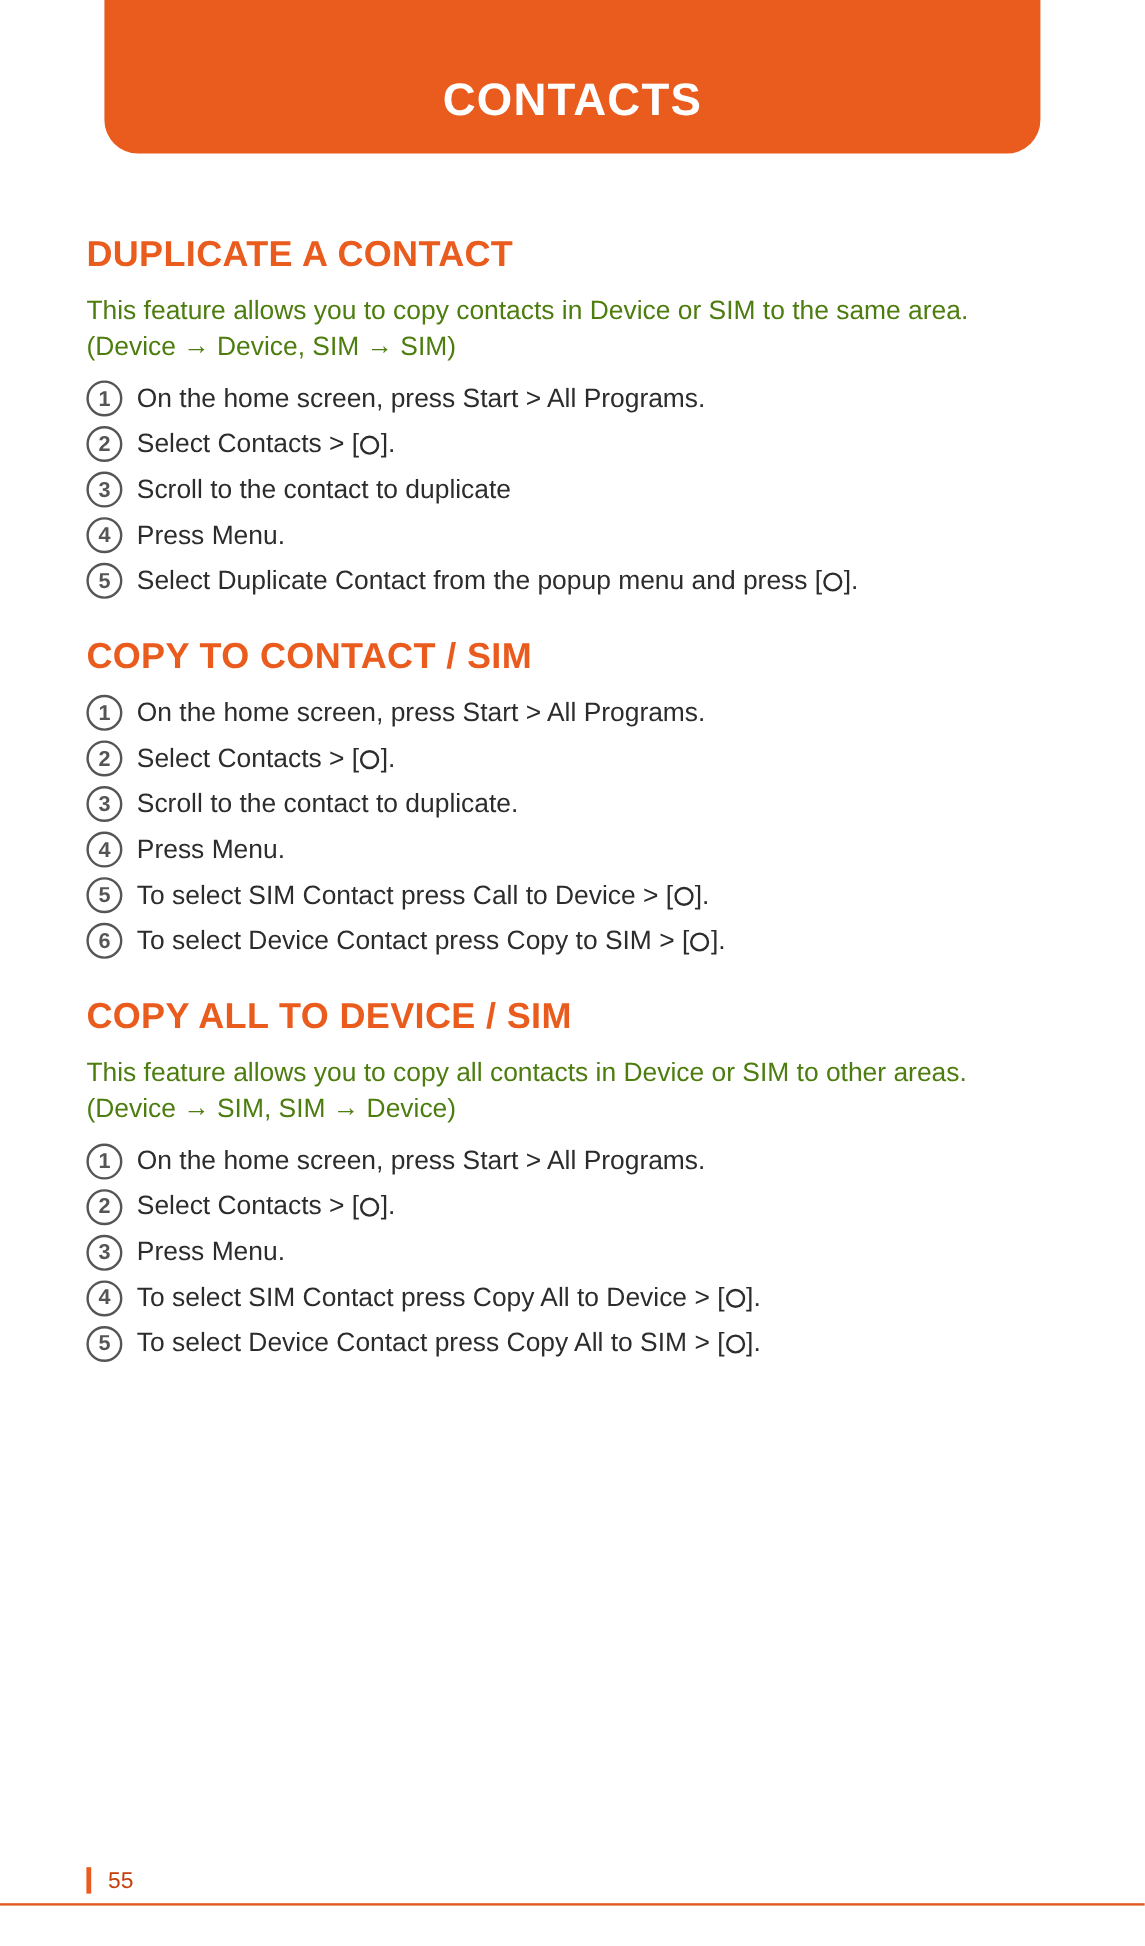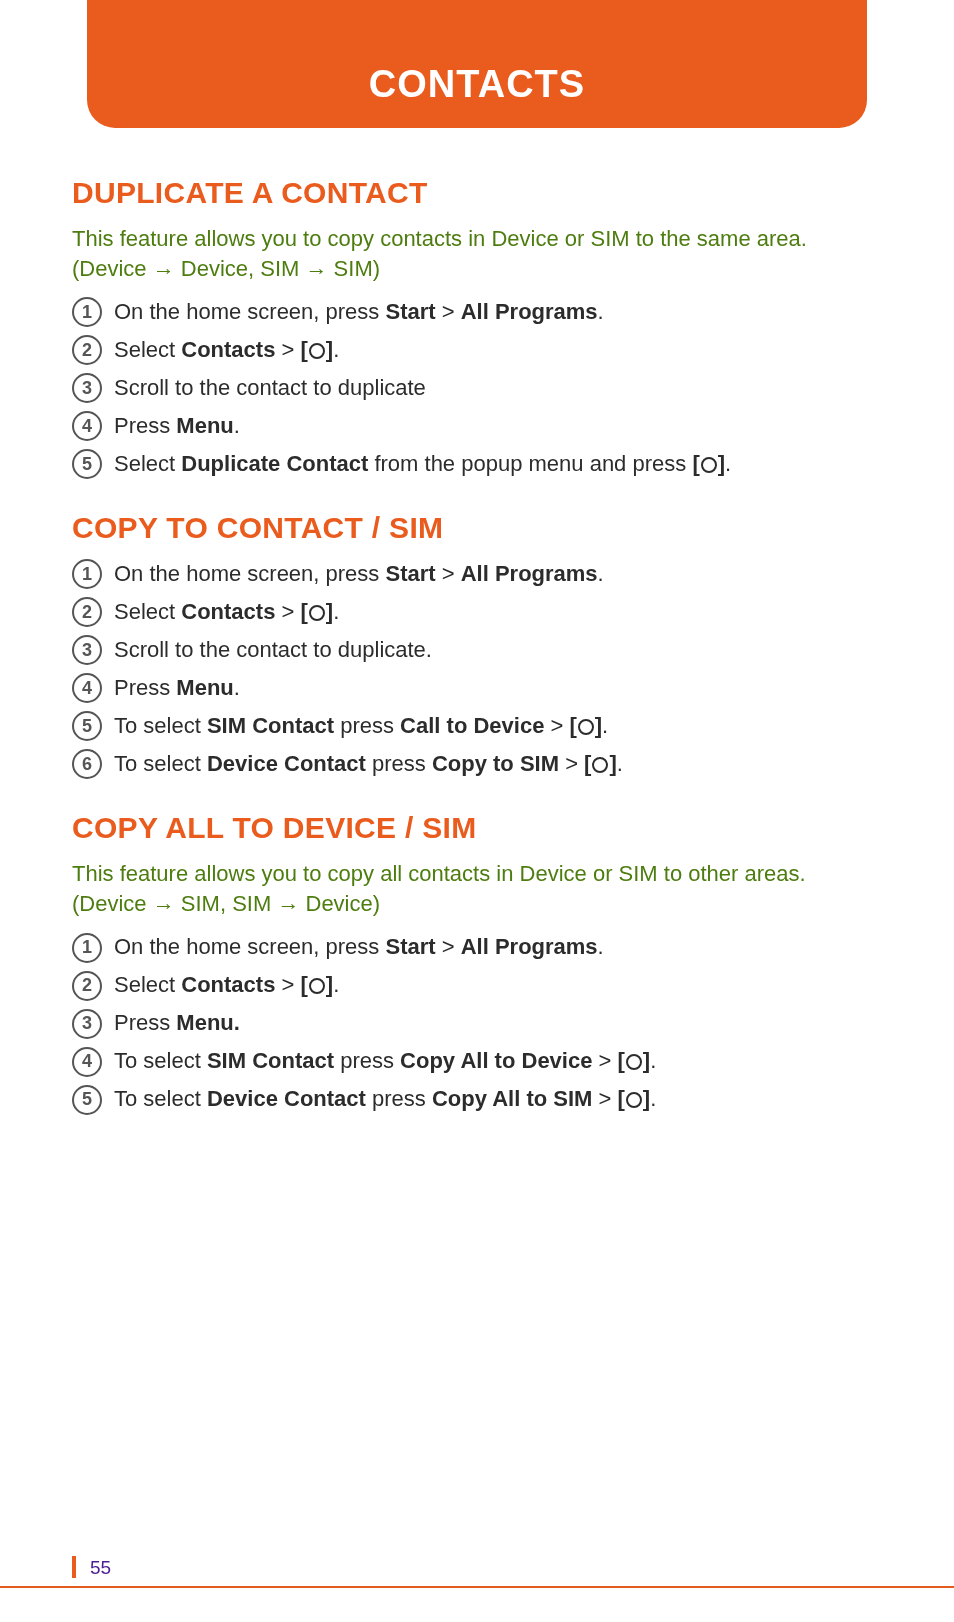--- a/index.html
+++ b/index.html
@@ -17,21 +17,21 @@
     align-items: flex-end;
     justify-content: center;
     padding-bottom: 22px;
   }
   .header-title {
     color: #ffffff;
     font-weight: 700;
     font-size: 38px;
     letter-spacing: 1px;
   }
-  .content { padding-top: 48px; }
+  .content { padding-top: 68px; }
   .section { margin-bottom: 32px; }
   .section-heading {
     color: #ea5b1e;
     font-weight: 700;
     font-size: 30px;
     letter-spacing: 0.3px;
     margin-bottom: 14px;
     font-stretch: condensed;
   }
   .intro {
@@ -64,33 +64,33 @@
   .step-text { flex: 1; }
   .arrow { display: inline-block; transform: translateY(-1px); }
   .circle-key {
     display: inline-block;
     width: 16px; height: 16px;
     border: 2px solid #2c2c2c;
     border-radius: 50%;
     vertical-align: -2px;
     margin: 0 1px;
   }
-  b, strong { font-weight: 700; }
+  b, strong { font-weight: 400; }
   .footer {
     position: absolute;
     left: 0; right: 0; bottom: 44px;
     padding: 0 72px;
     display: flex;
     align-items: center;
     justify-content: space-between;
   }
   .footer-title { color: #ea5b1e; font-weight: 700; font-size: 19px; }
   .footer-page {
     font-size: 19px;
-    color: #4c1d95;
+    color: #c2410c;
     padding-left: 14px;
     border-left: 4px solid #ea5b1e;
     line-height: 1;
     height: 22px;
     display: flex;
     align-items: center;
     text-align: center;
   }
   .footer-rule {
     position: absolute;

